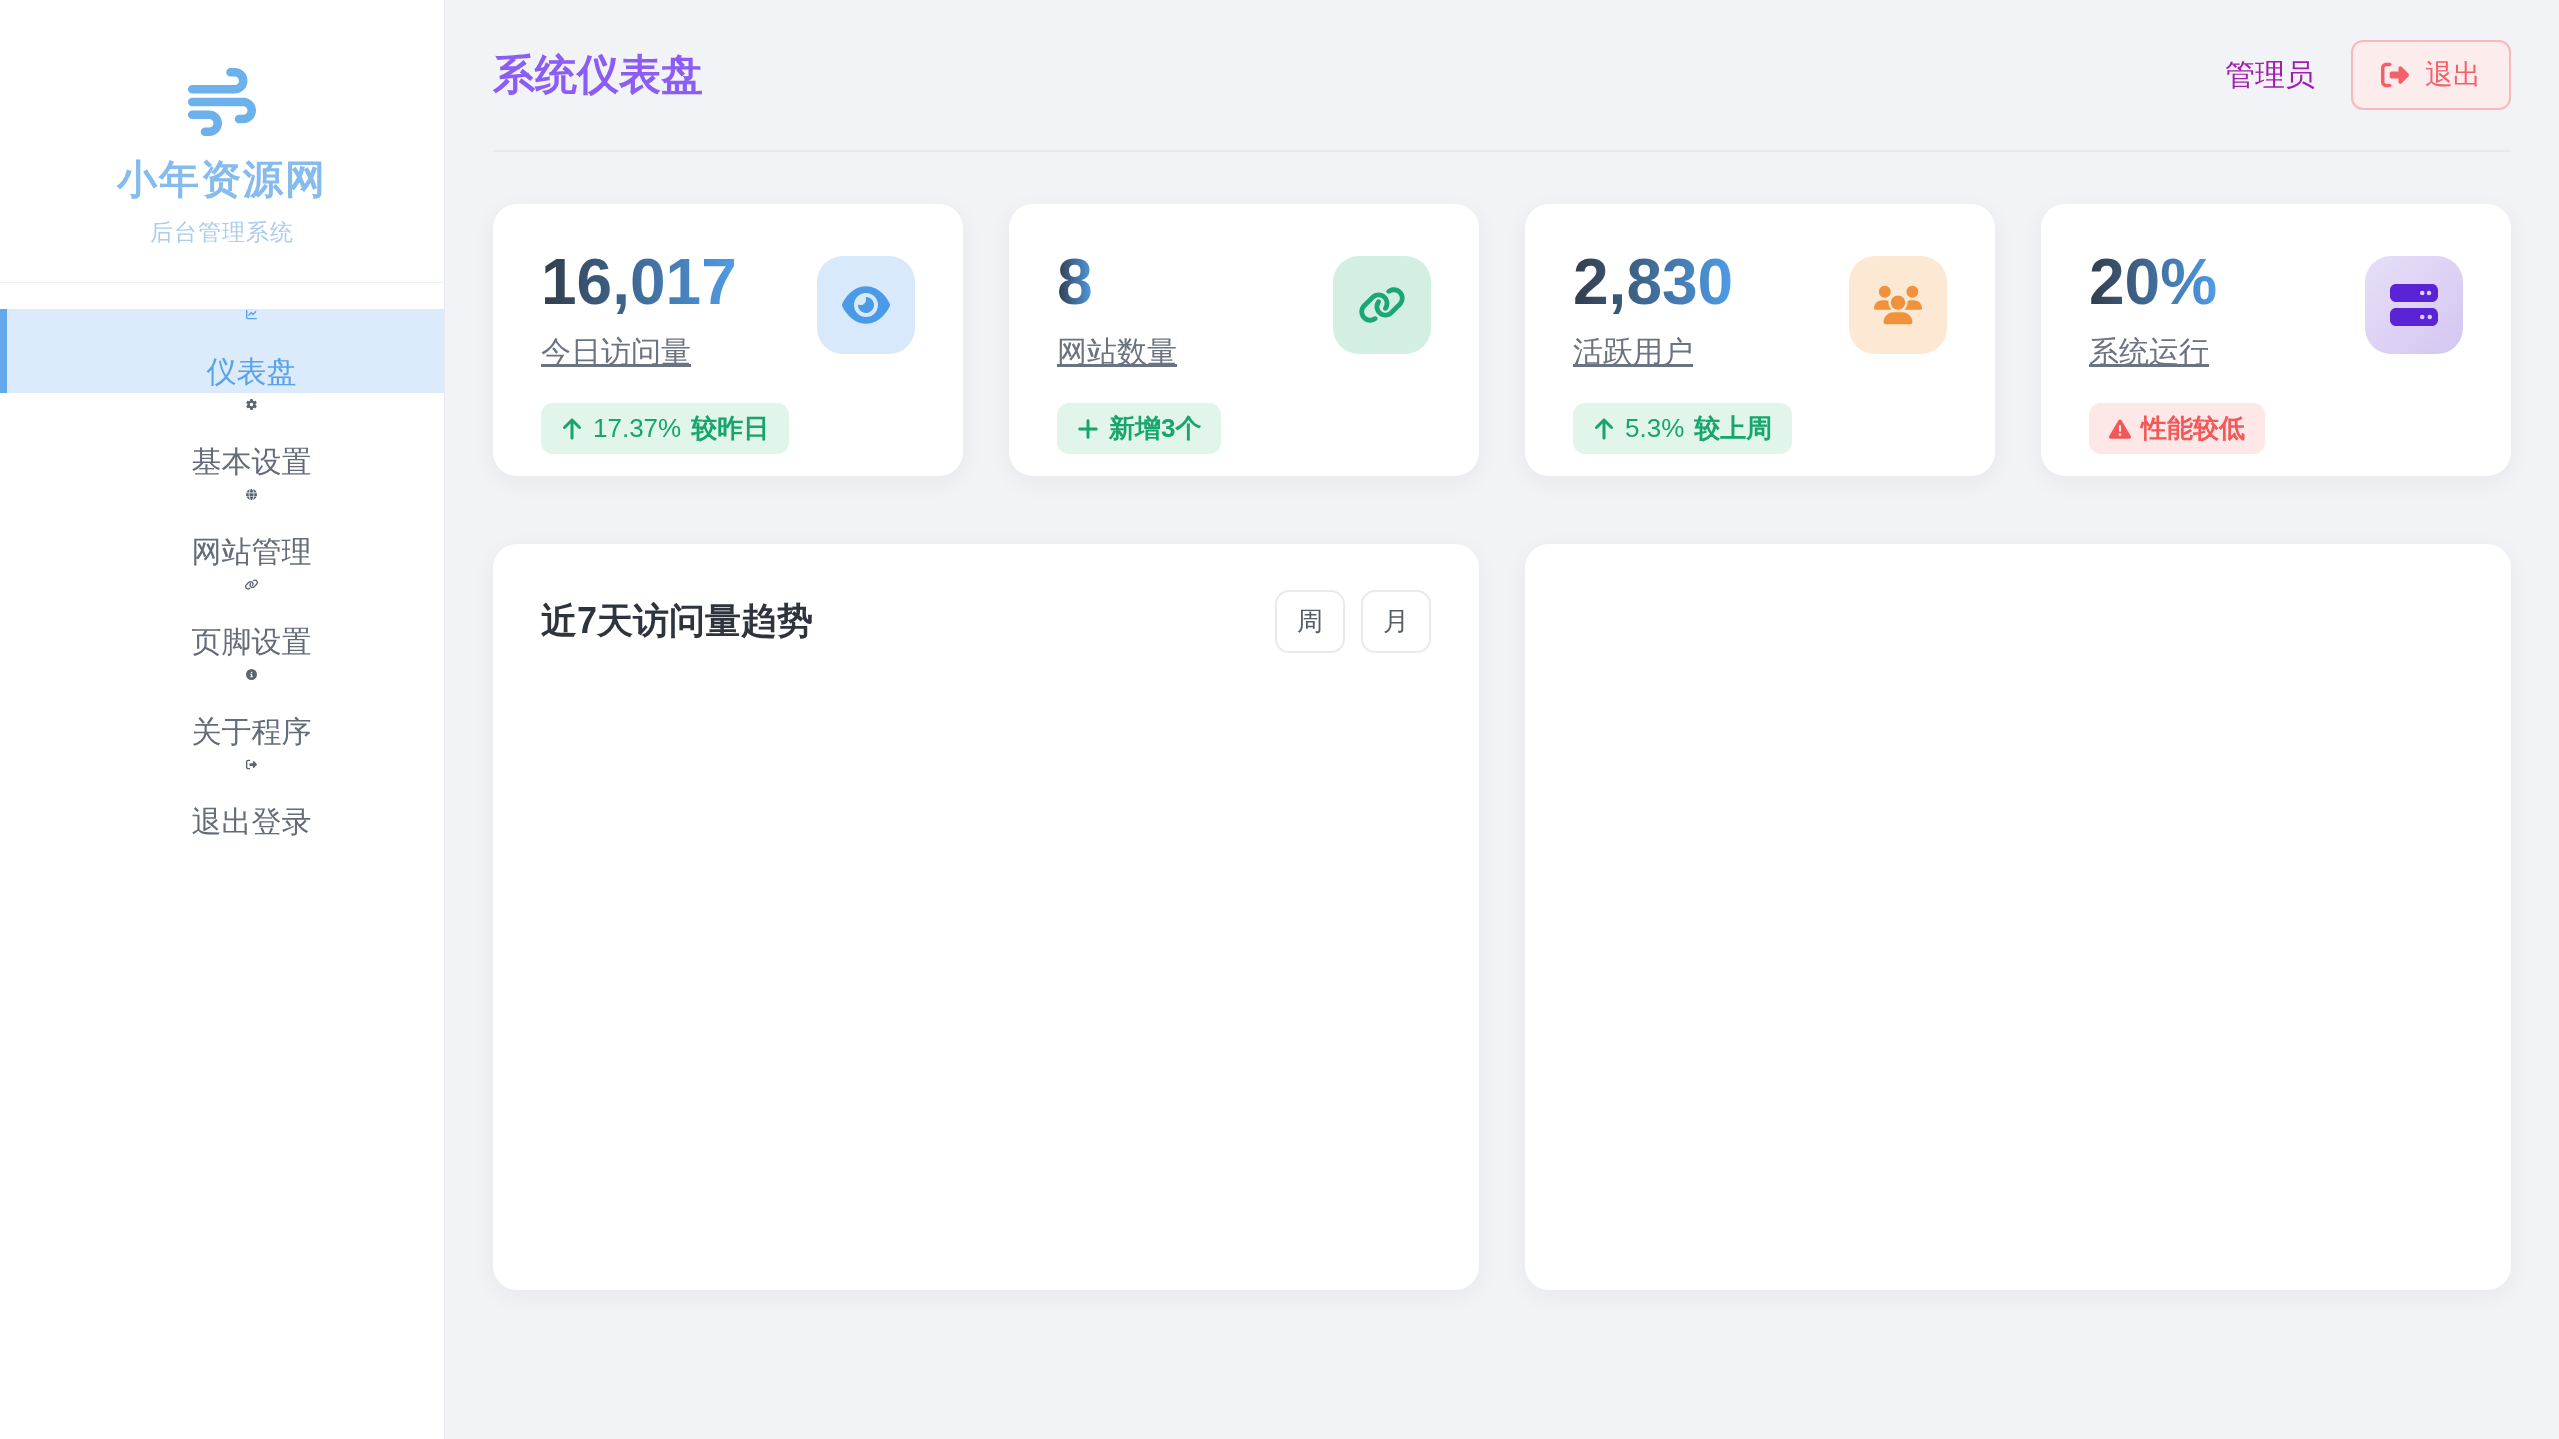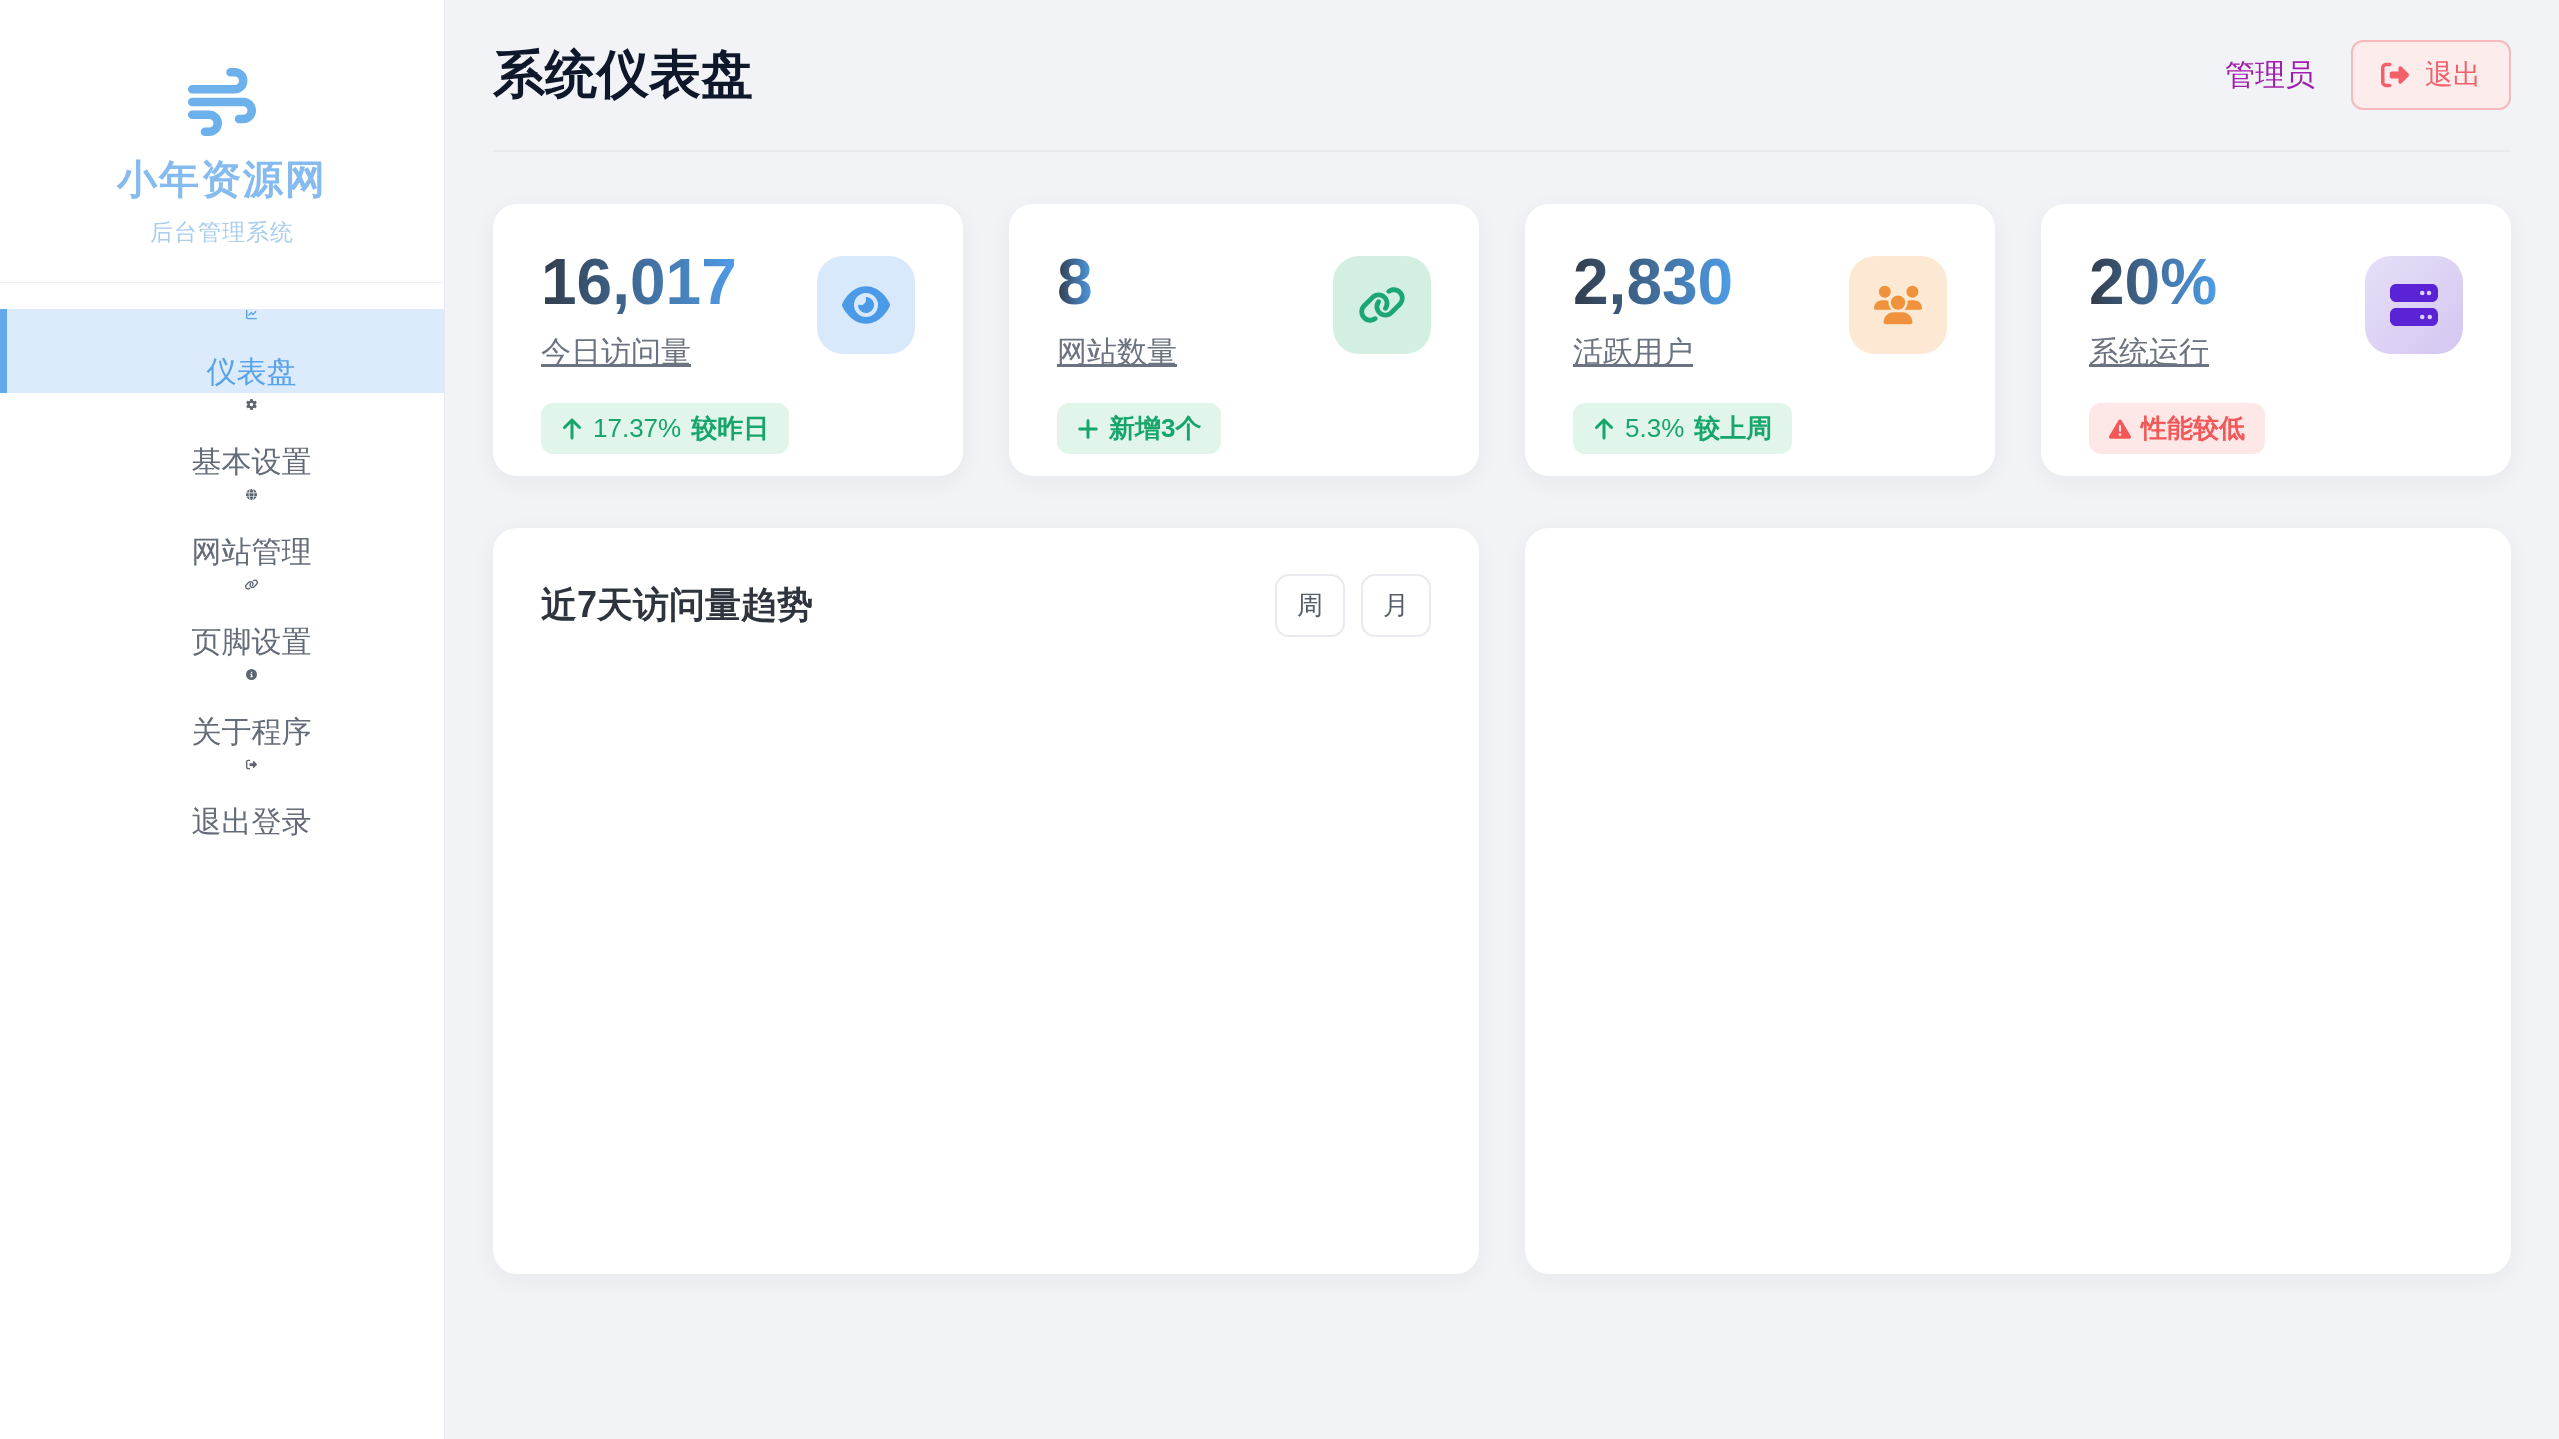--- a/index.html
+++ b/index.html
@@ -34,21 +34,21 @@
   .nav-item.active{
     background:#dcebfb;border-left-color:#63a8ea;color:#58a2e8;
   }
   .nav-item.active .nav-icon{color:#58a2e8;}
   
   .main{flex:1;padding:0 48px;box-sizing:border-box;}
   .topbar{
     height:150px;display:flex;align-items:center;justify-content:space-between;
     border-bottom:2px solid #e7eaee;
   }
-  .page-title{font-size:52px;font-weight:bold;color:#0f172a;margin:0;}
+  .page-title{font-size:42px;font-weight:bold;color:#8b5cf6;margin:0;}
   .user-area{display:flex;align-items:center;gap:36px;}
   .username{font-size:30px;color:#a21caf;}
   .logout-btn{
     display:inline-flex;align-items:center;gap:16px;
     background:#fdecec;border:2px solid #f6b9bc;border-radius:12px;
     color:#f2606a;font-size:28px;padding:14px 28px;cursor:pointer;
     font-family:Liberation Mono, monospace;
   }
   .logout-btn svg{width:28px;height:28px;}
   
@@ -78,21 +78,21 @@
     position:absolute;top:52px;right:48px;width:98px;height:98px;
     border-radius:26px;display:flex;align-items:center;justify-content:center;
   }
   .icon-box svg{width:48px;height:48px;}
   .icon-box.blue{background:#d9e9fc;color:#4a9ae8;}
   .icon-box.green{background:#d3efe2;color:#1ba674;}
   .icon-box.orange{background:#fde9d3;color:#f0923c;}
   .icon-box.purple{background:linear-gradient(135deg,#e7dff8,#d4c6f1);color:#5a23d6;}
   
   .charts{display:grid;grid-template-columns:1fr 1fr;gap:46px;margin-top:52px;}
-  .chart-card{height:746px;padding:46px 48px;}
+  .chart-card{height:746px;padding:46px 48px;margin-top:16px;}
   .chart-head{display:flex;align-items:center;justify-content:space-between;}
   .chart-title{font-size:36px;font-weight:bold;color:#2e343d;margin:0;}
   .toggles{display:flex;gap:16px;}
   .toggle-btn{
     background:#ffffff;border:2px solid #e8eaef;border-radius:14px;
     padding:12px 20px;font-size:26px;color:#555d68;cursor:pointer;
     font-family:inherit;
   }
   .chart-body{height:600px;}
 </style>

